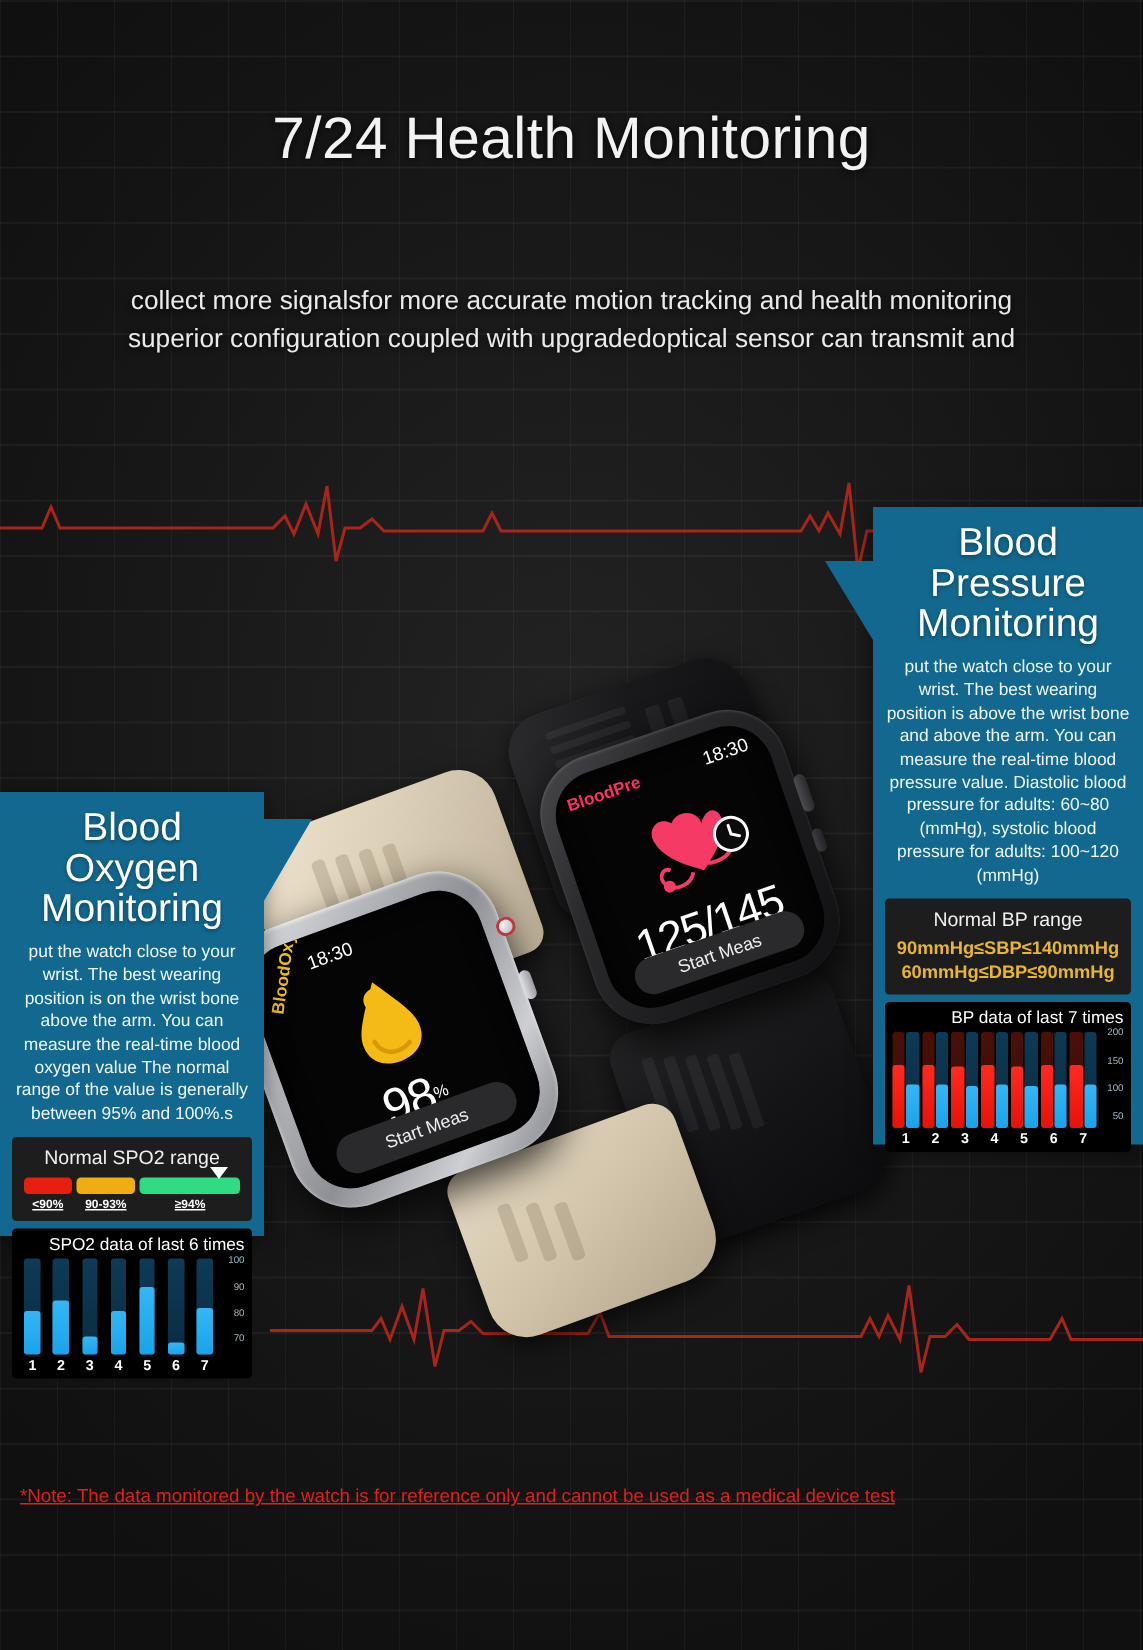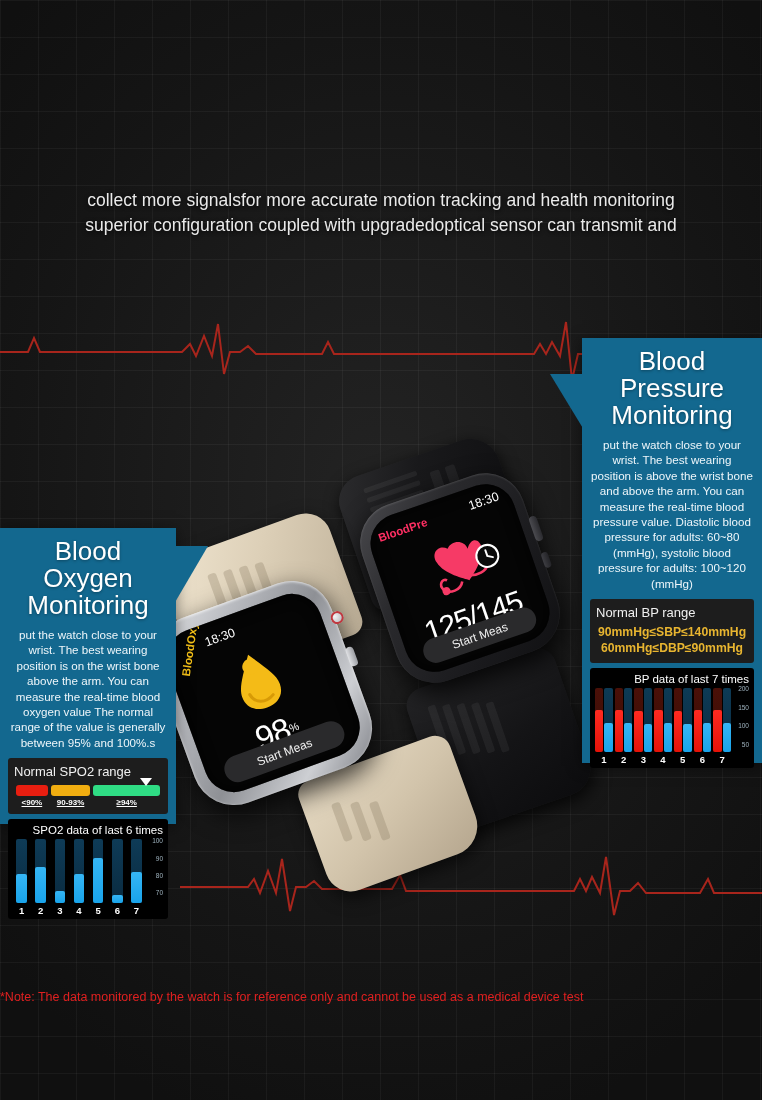--- a/index.html
+++ b/index.html
@@ -150,21 +150,21 @@
     border-top:0 solid transparent;
     border-bottom:58px solid transparent;
     border-left:34px solid #13688f;
   }
 
   
   .range-card {
     margin:0 8px; background:#1d1d1d; border-radius:3px;
     padding:6px 6px 7px;
   }
-  .range-title { color:#f0f0f0; font-size:13px; padding-bottom:4px; }
+  .range-title { color:#f0f0f0; text-align:center; font-size:13px; padding-bottom:4px; }
   .bp-range-line { color:#e8b530; text-align:center; font-size:12.2px; line-height:16px; font-weight:700; }
 
   .spo2-bar { display:flex; gap:3px; position:relative; margin:2px 2px 0; }
   .spo2-seg { height:11px; border-radius:3px; }
   .spo2-labels { display:flex; gap:3px; margin:2px 2px 0; }
   .spo2-lbl { color:#fff; font-size:8px; font-weight:700; text-align:center;text-decoration:underline; }
   .spo2-marker {
     position:absolute; top:-7px; width:0; height:0;
     border-left:6px solid transparent; border-right:6px solid transparent;
     border-top:8px solid #fff;
@@ -185,38 +185,39 @@
   .f-blue { background:linear-gradient(180deg,#35b6f5 0%,#19a3ea 100%); }
   .single-bar { position:relative; width:62%; height:100%; border-radius:2px;
                 background:linear-gradient(180deg,#0e3b57 0%,#0a2b40 100%); }
   .axis { position:absolute; right:0; top:0; bottom:0; width:18px; }
   .axis span { position:absolute; right:0; font-size:6.5px; color:#9fb3bf; }
   .chart-xaxis { display:flex; gap:2px; padding-right:18px; padding-top:2px; }
   .xlab { flex:1; text-align:center; color:#fff; font-size:9.5px; font-weight:700; }
 
   
   #note {
-    position:absolute; top:990px; left:0; width:610px; z-index:6;
-    color:#e02020; font-size:12.5px;
+    position:absolute; top:990px; left:0; width:610px; text-align:center; z-index:6;
+    color:#e02020; font-size:12.5px;text-decoration:underline;
   }
 </style>
 </head>
 <body>
 
 <div id="grid"></div>
 
 <svg id="ecg-top" class="ecg" viewBox="0 0 762 100" preserveAspectRatio="none">
   <path d="M0,52 L20,52 L28,52 L34,38 L40,52 L60,52 L150,52 L182,52 L190,44 L196,56 L204,36 L212,56 L218,24 L224,74 L230,52 L240,52 L248,46 L256,54 L300,54 L322,54 L328,42 L334,54 L360,54 L520,54 L534,54 L540,44 L546,54 L552,42 L560,56 L566,22 L572,80 L578,54 L588,54 L596,46 L604,56 L640,56 L672,56 L680,44 L686,56 L700,56 L762,56" fill="none" stroke="#a8251c" stroke-width="2"></path>
 </svg>
 
 <svg id="ecg-bottom" class="ecg" viewBox="0 0 762 100" preserveAspectRatio="none">
   <path d="M180,42 L240,42 L248,42 L254,34 L260,48 L268,26 L276,48 L282,14 L290,66 L296,42 L306,42 L314,36 L322,44 L358,44 L392,44 L400,30 L406,46 L420,46 L560,46 L574,46 L580,34 L586,46 L592,32 L600,48 L606,12 L614,70 L620,46 L630,46 L638,38 L646,48 L676,48 L700,48 L708,34 L714,48 L730,48 L762,48" fill="none" stroke="#a8251c" stroke-width="2"></path>
 </svg>
 
 <div id="header">
+  <div class="h-line">7/24 Health Monitoring</div>
 </div>
 <div id="subtitle">
   <div class="sub-line">collect more signalsfor more accurate motion tracking and health monitoring</div>
   <div class="sub-line">superior configuration coupled with upgradedoptical sensor can transmit and</div>
 </div>
 
 <div id="watches">
 
   <div class="band band-black-top">
     <div class="ridge" style="left:28px;top:14px;width:56px;height:5px;"></div>

